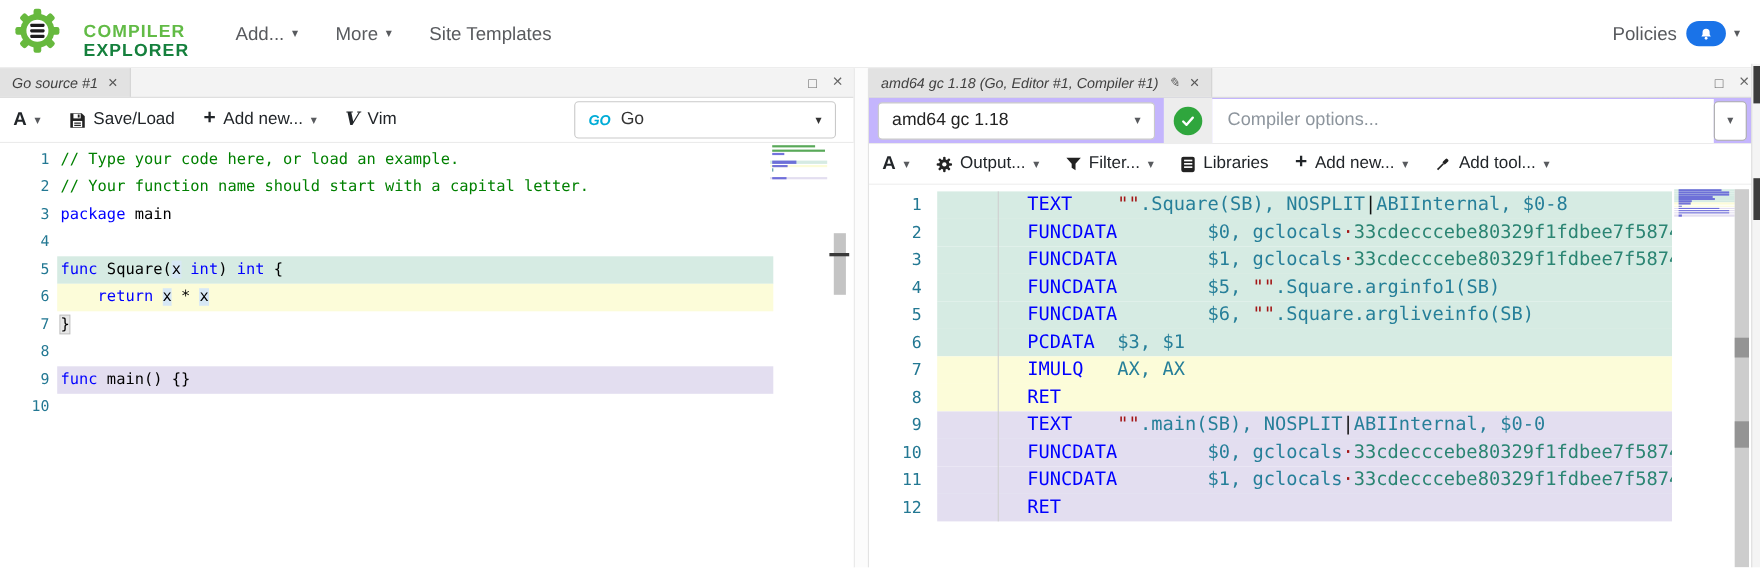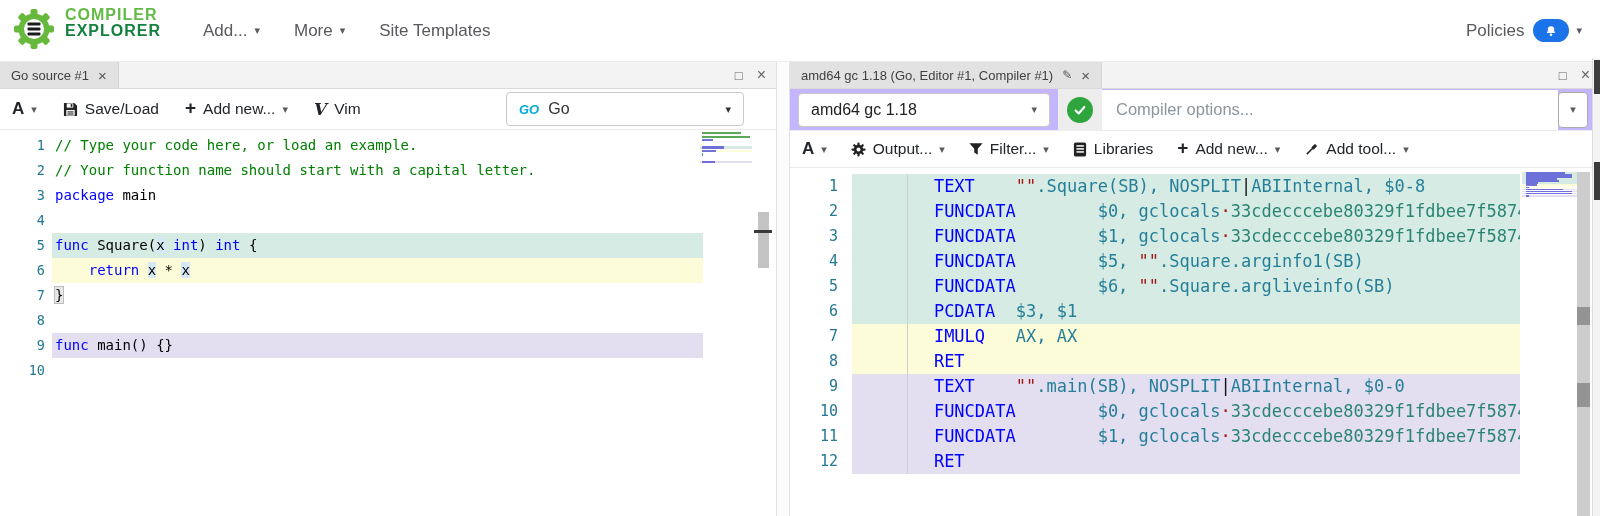--- a/index.html
+++ b/index.html
@@ -3,60 +3,60 @@
 <meta charset="utf-8">
 <style>
   * { margin:0; padding:0; box-sizing:border-box; }
   html,body { width:1600px; height:516px; overflow:hidden; background:#fff;
     font-family:"Liberation Sans", sans-serif; }
   #app { position:relative; width:1600px; height:516px; background:#fff; }
 
   
   .navbar { height:62px; display:flex; align-items:center; padding:0 18px 0 12px;
     background:#fff; border-bottom:1px solid #ececec; }
-  .brand { display:flex; align-items:flex-start; gap:9px; }
+  .brand { display:flex; align-items:flex-end; gap:20px; }
   .brand-text { font-weight:bold; font-size:16px; letter-spacing:1px; line-height:1.02; }
   .brand-text .l1 { color:#62bb46; }
   .brand-text .l2 { color:#15803d; }
   .nav-menus { display:flex; align-items:flex-start; gap:34px; margin-left:42px;
     color:#585a5e; font-size:17px; }
   .nav-right { margin-left:auto; display:flex; align-items:center; gap:34px;
     color:#585a5e; font-size:17px;flex-direction:column; }
   .menu-item { display:flex; align-items:center; gap:7px; cursor:pointer; }
   .caret { font-size:11px; color:#585a5e; }
   .bell-pill { width:36px; height:23px; border-radius:12px; background:#1a73e8;
     display:inline-flex; align-items:center; justify-content:center; margin-left:2px; }
 
   
   .main { display:flex; height:454px; }
   .pane-left  { width:776px; display:flex; flex-direction:column; }
   .splitter { width:14px; background:#fcfcfc; border-left:1px solid #e3e3e3;
     border-right:1px solid #e3e3e3; }
   .pane-right { flex:1; display:flex; flex-direction:column; position:relative; }
 
   .tabstrip { height:27px; background:#f3f3f3; border-bottom:1px solid #dadada;
-    display:flex; align-items:stretch; }
+    display:flex; align-items:stretch;font-style:italic; }
   .tab { background:#e2e2e2; padding:0 11px; display:flex; align-items:center; gap:9px;
     font-size:13px; color:#404040; border-right:1px solid #d4d4d4; }
   .tab .x { color:#555; font-size:15px; }
   .tab .pencil { color:#555; font-size:12px; }
   .strip-controls { margin-left:auto; display:flex; align-items:center; gap:14px;
     padding-right:10px; color:#666; }
   .glyph-max { font-size:13px; } .glyph-close { font-size:16px; }
 
   
   .toolbar { height:41px; background:#fff; border-bottom:1px solid #ebebeb;
     display:flex; align-items:center; padding:0 12px; gap:26px; font-size:15.5px; color:#212529; }
   .tb-btn { display:flex; align-items:center; gap:7px; cursor:pointer; white-space:nowrap; }
   .tb-btn .bold-a { font-weight:bold; font-size:17px; }
   .tb-btn .plus { font-size:19px; font-weight:bold; margin-top:-2px; }
   .tb-btn .vim-v { font-family:"DejaVu Serif", serif; font-style:italic; font-weight:bold; font-size:17px; }
   .tb-btn svg { display:block; }
 
-  .lang-select { margin-left:auto; margin-right:20px; width:238px; height:34px;
+  .lang-select { margin-left:auto; margin-right:4px; width:238px; height:34px;
     border:1px solid #c9c9c9; border-radius:4px; display:flex; align-items:center;
     padding:0 12px; gap:9px; font-size:16px; color:#333; background:#fff; }
   .go-logo { color:#00acd7; font-weight:bold; font-style:italic; font-size:13px; letter-spacing:0; }
   .lang-select .caret { margin-left:auto; color:#333; }
 
   .compiler-row { height:42px; background:#c4b5fd; border-bottom:1px solid #ebebeb;
     display:flex; align-items:center; }
   .compiler-select { width:252px; height:34px; margin:0 0 0 8px; border:1px solid #c9c9c9;
     border-radius:4px; background:#fff; display:flex; align-items:center; padding:0 12px;
     font-size:16px; color:#222; }

